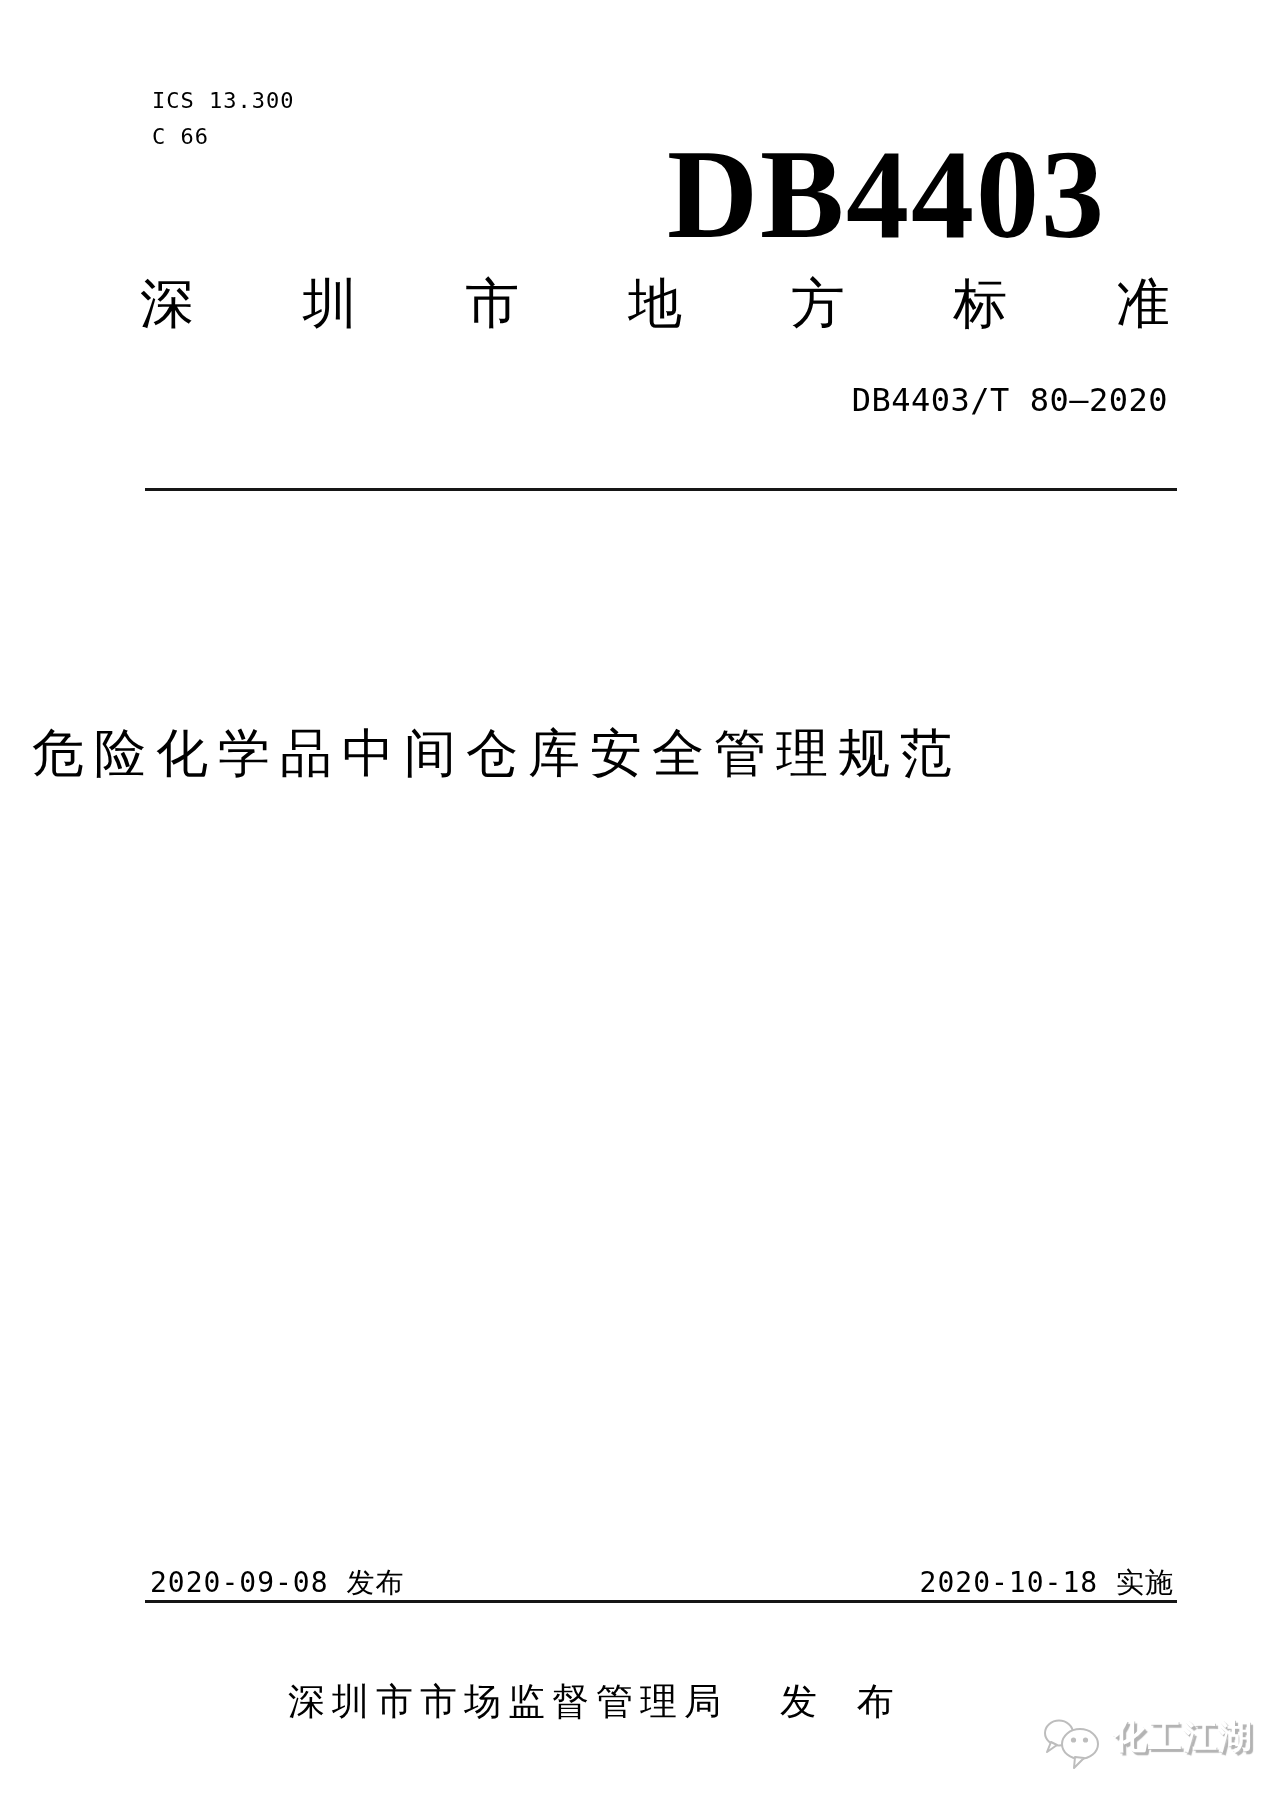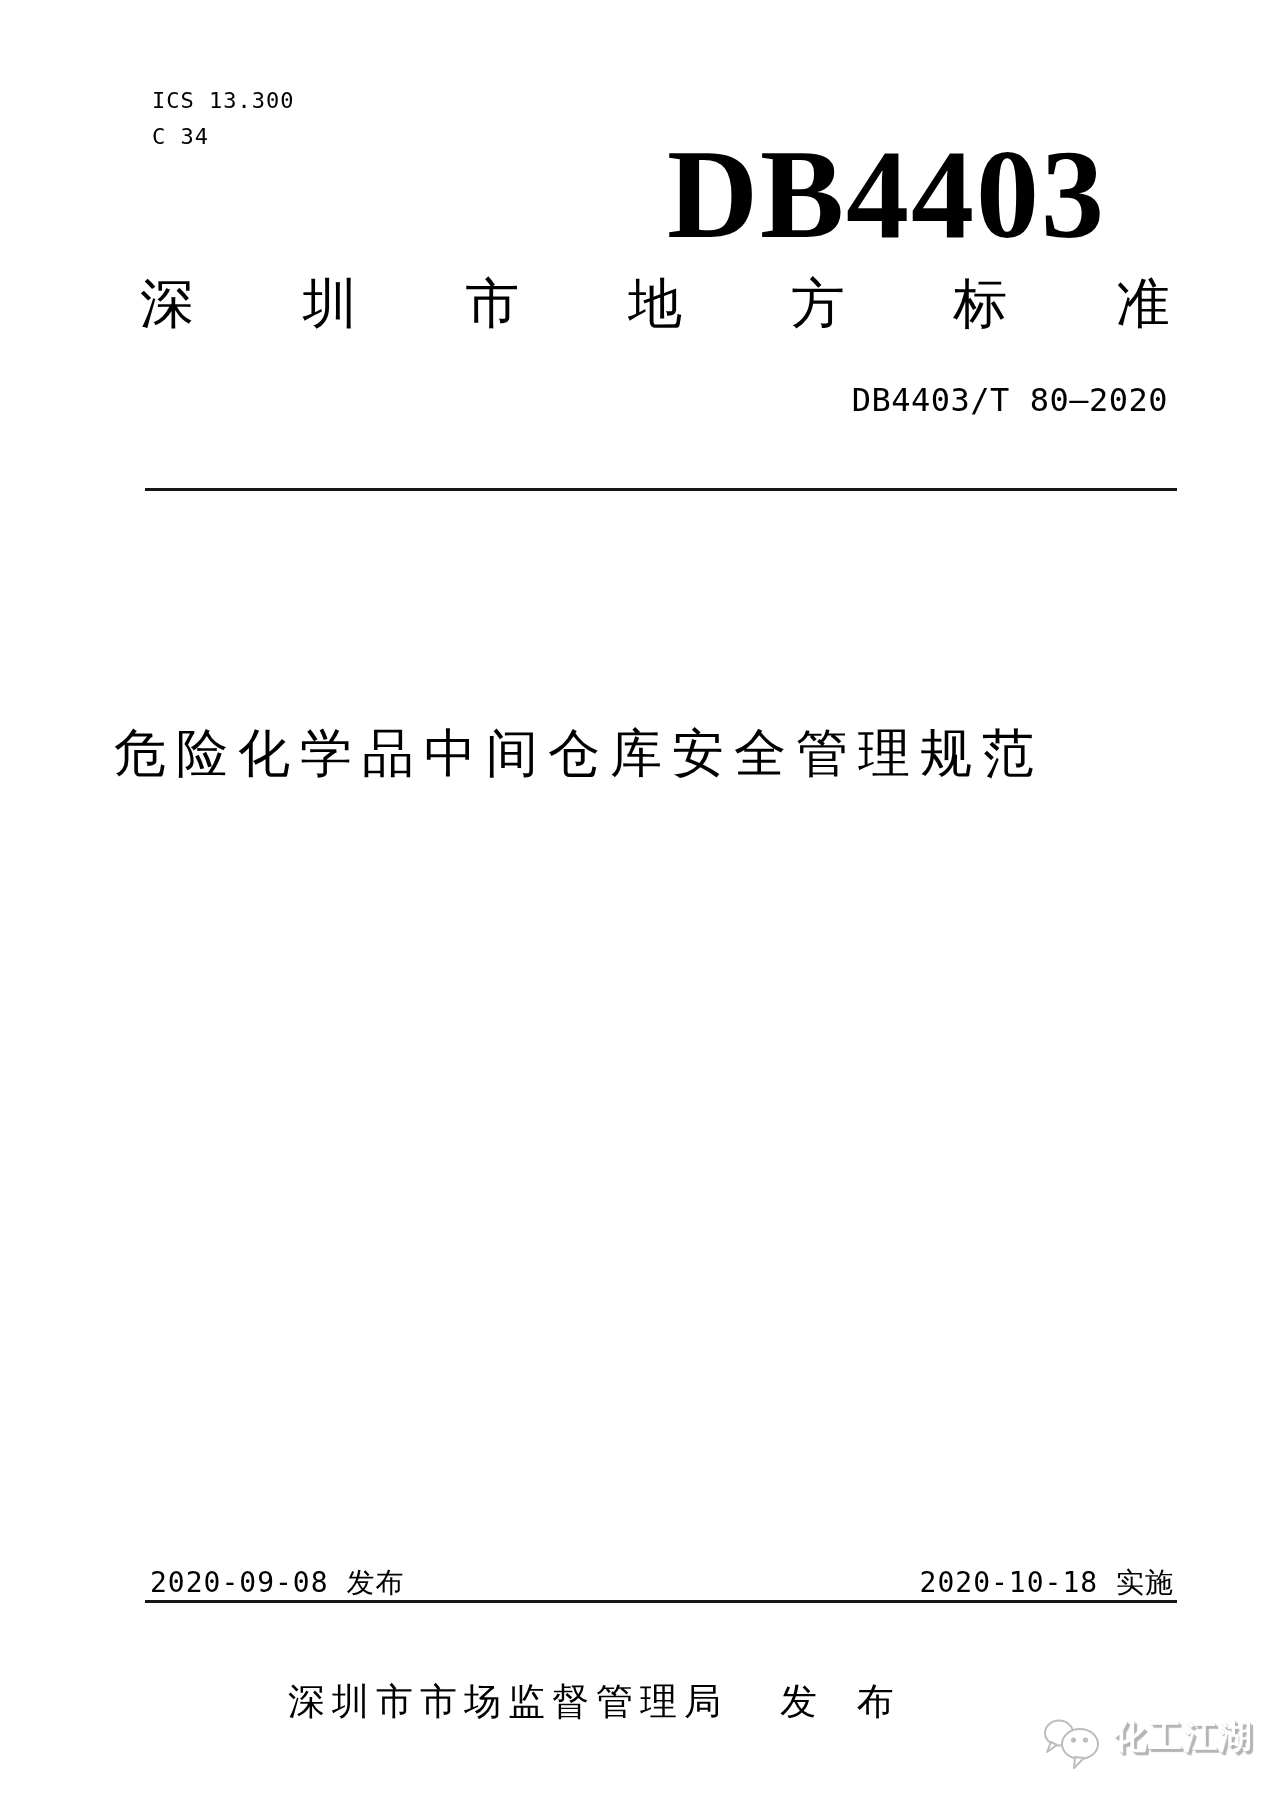--- a/index.html
+++ b/index.html
@@ -38,21 +38,21 @@
   }
   .rule{
     position:absolute;left:145px;width:1032px;height:3px;
     background:#161616;
   }
   .rule-top{top:456px;}
   .rule-bottom{top:1568px;}
 
   .title-zh{
     position:absolute;left:0;top:692px;width:1044px;
-    text-align:right;font-size:52px;letter-spacing:10px;line-height:1.15;
+    text-align:left;font-size:52px;letter-spacing:10px;line-height:1.15;padding-left:32px;
   }
   .title-en{
     position:absolute;left:0;top:812px;width:1280px;
     text-align:center;font-size:25px;line-height:1.3;
   }
 
   .date-line{
     position:absolute;top:1534px;
     font-size:28px;line-height:1.2;letter-spacing:1px;
   }
@@ -75,21 +75,21 @@
     text-shadow:3px 3px 1px #b3b3b3, 1px 1px 0 #c9c9c9;
     white-space:nowrap;
   }
 </style>
 </head>
 <body>
 
 <div class="page">
 
   <div class="ics-code mono">ICS 13.300</div>
-  <div class="class-code mono">C 34</div>
+  <div class="class-code mono">C 66</div>
 
   <div class="db-big">DB4403</div>
 
   <div class="std-category">
       <span>深</span>
       <span>圳</span>
       <span>市</span>
       <span>地</span>
       <span>方</span>
       <span>标</span>

